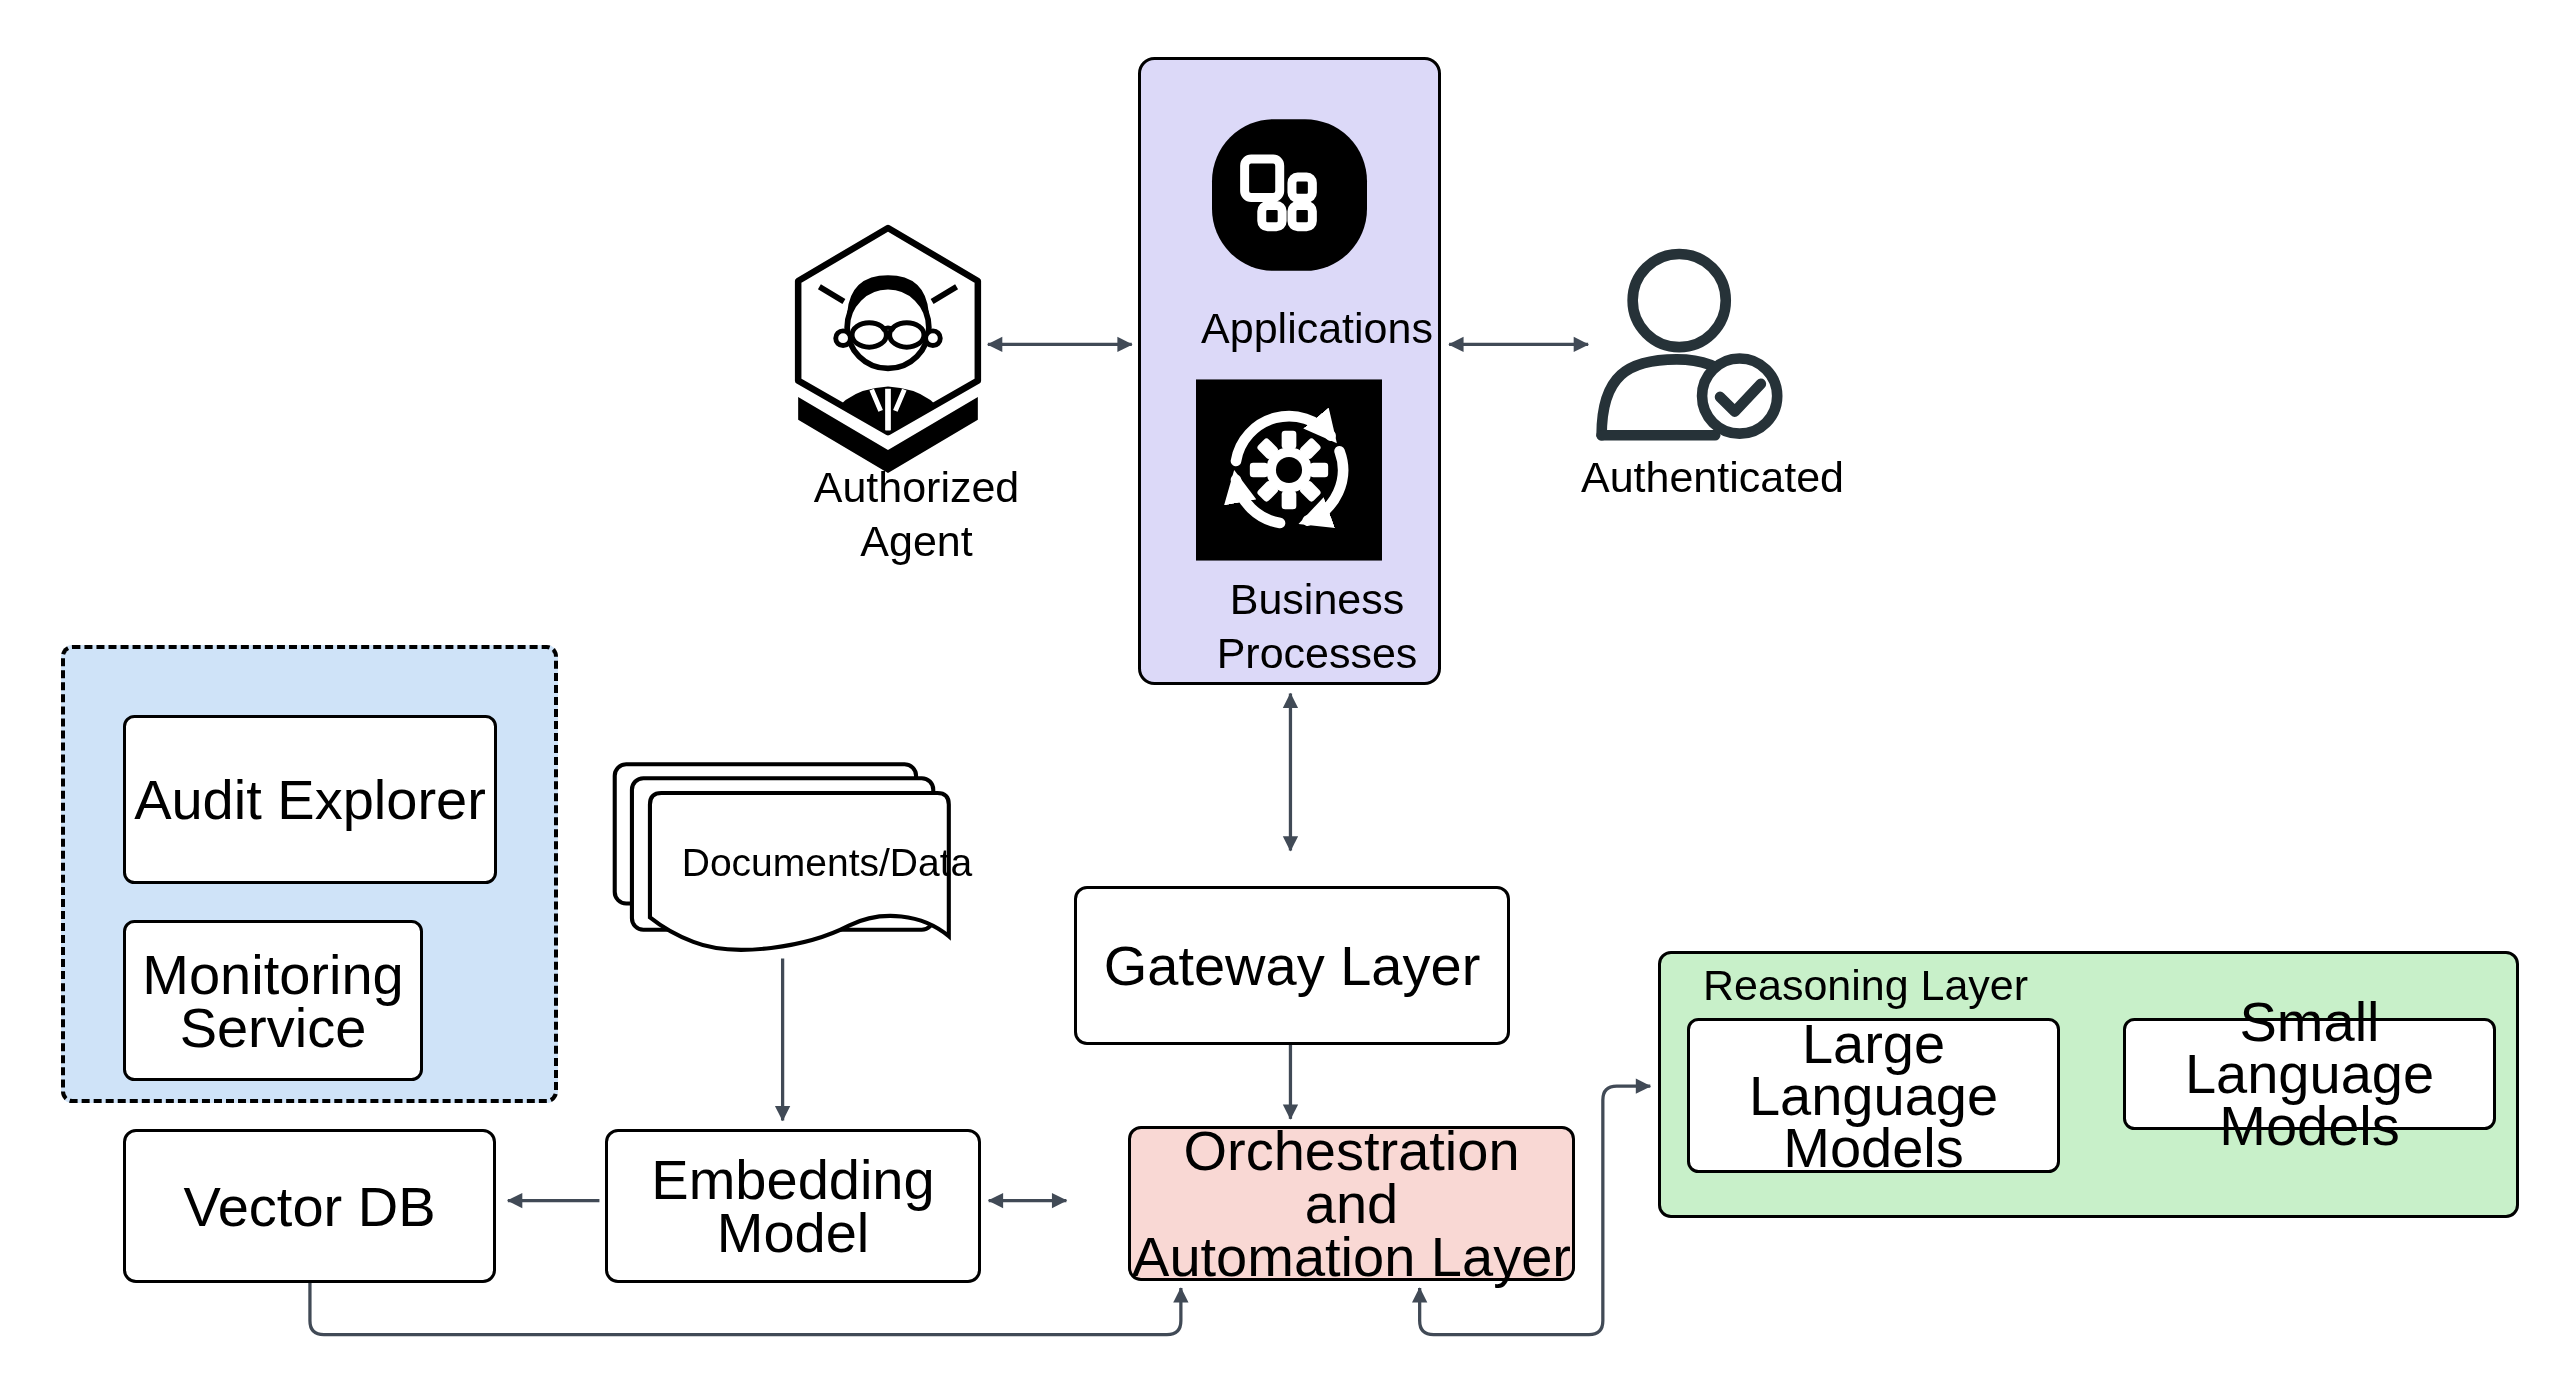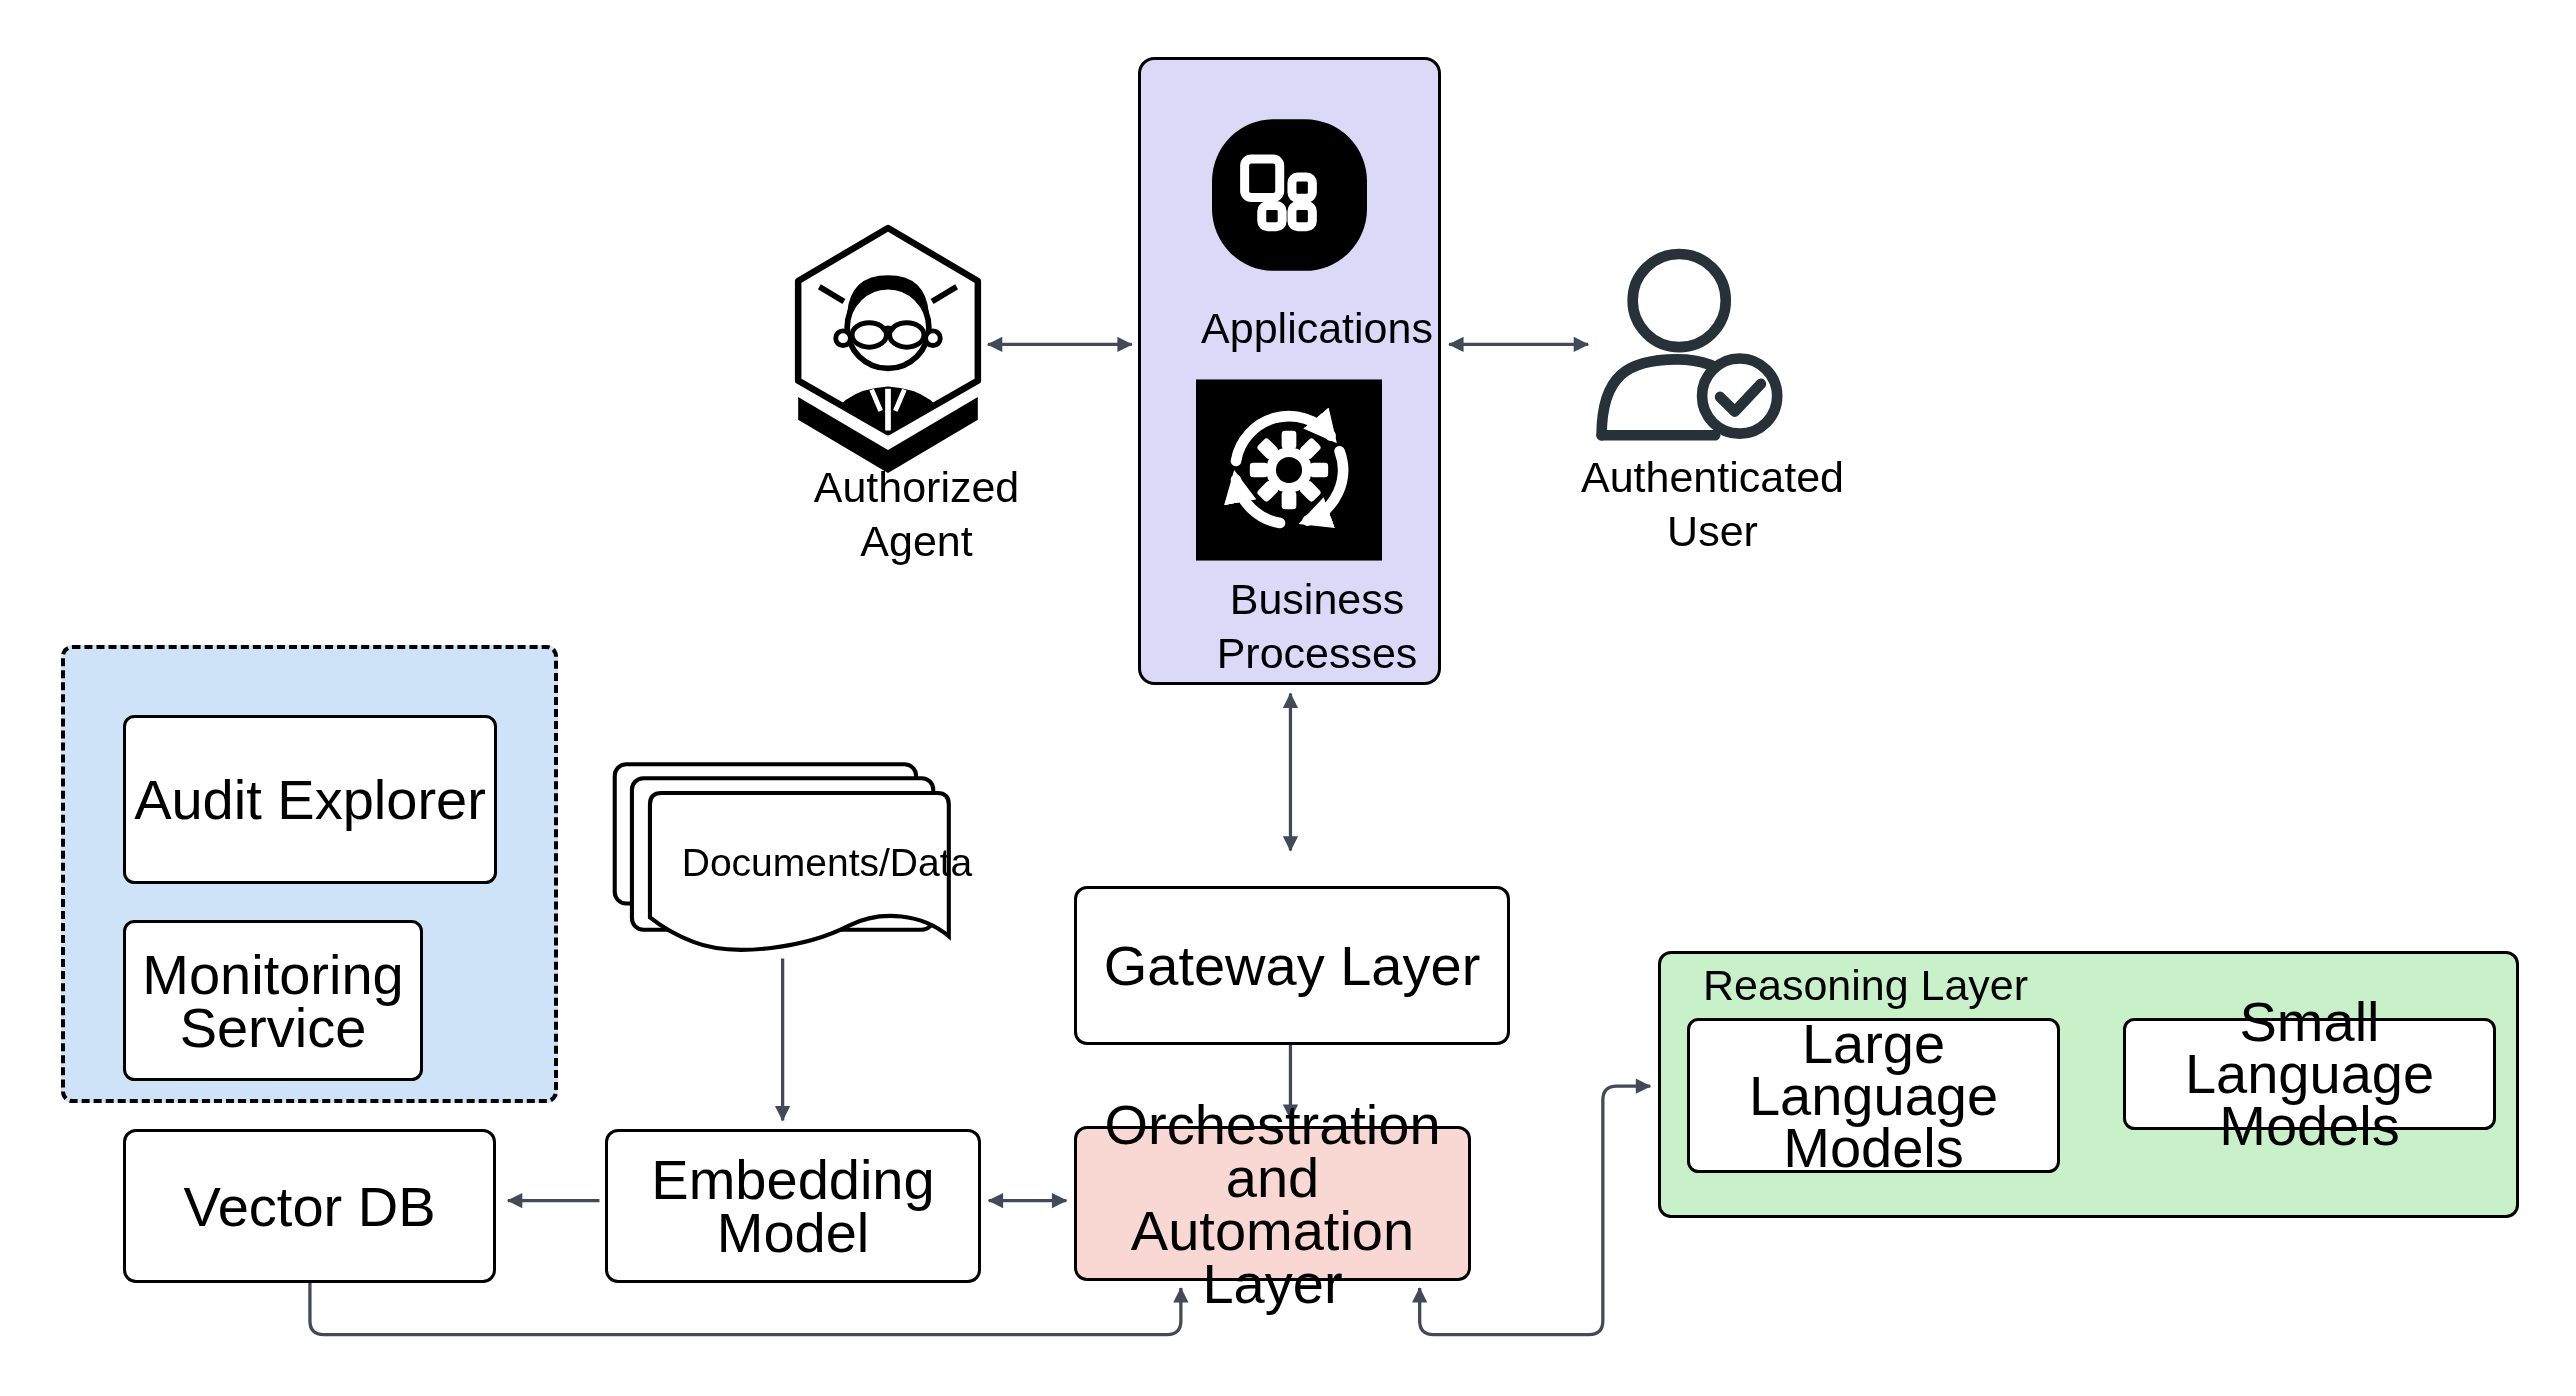--- a/index.html
+++ b/index.html
@@ -125,21 +125,20 @@
 
   <svg style="left:1591px;top:245px;" width="196" height="196" viewBox="0 0 240 240">
     <circle class="user-stroke" cx="108" cy="68" r="57"></circle>
     <path class="user-stroke" d="M 13,233 C 13,160 45,140 105,140 C 140,140 160,150 174,166"></path>
     <path class="user-stroke" d="M 13,233 H 152"></path>
     <circle cx="182" cy="185" r="46" fill="#ffffff" stroke="var(--user-icon)" stroke-width="13"></circle>
     <path class="user-stroke" d="M 158,186 L 176,204 L 208,170"></path>
   </svg>
   <div class="lbl" style="left:1517px;top:450px;width:335px;">
     <span style="display:block">Authenticated</span>
-    <span style="display:block">User</span>
   </div>
 
   <div class="panel blue" style="left:61px;top:645px;width:497px;height:458px;"></div>
   <div class="box" style="left:123px;top:715px;width:374px;height:169px;border-radius:11.4px;">
     <span>Audit Explorer</span>
   </div>
   <div class="box" style="left:123px;top:920px;width:300px;height:161px;border-radius:11.4px;">
     <span style="display:block">Monitoring</span>
     <span style="display:block">Service</span>
   </div>
@@ -155,21 +154,21 @@
     </g>
   </svg>
   <div class="lbl" style="left:650px;top:836px;width:298px;font-size:39px;">
     <span>Documents/Data</span>
   </div>
 
   <div class="box" style="left:1074px;top:886px;width:436px;height:159px;">
     <span>Gateway Layer</span>
   </div>
 
-  <div class="box" style="left:1074px;top:1126px;width:397px;height:155px;background:var(--pink-panel);">
+  <div class="box" style="left:1128px;top:1126px;width:447px;height:155px;background:var(--pink-panel);">
     <span style="display:block">Orchestration and</span>
     <span style="display:block">Automation Layer</span>
   </div>
 
   <div class="box" style="left:605px;top:1129px;width:376px;height:154px;">
     <span>Embedding Model</span>
   </div>
   <div class="box" style="left:123px;top:1129px;width:373px;height:154px;">
     <span>Vector DB</span>
   </div>

